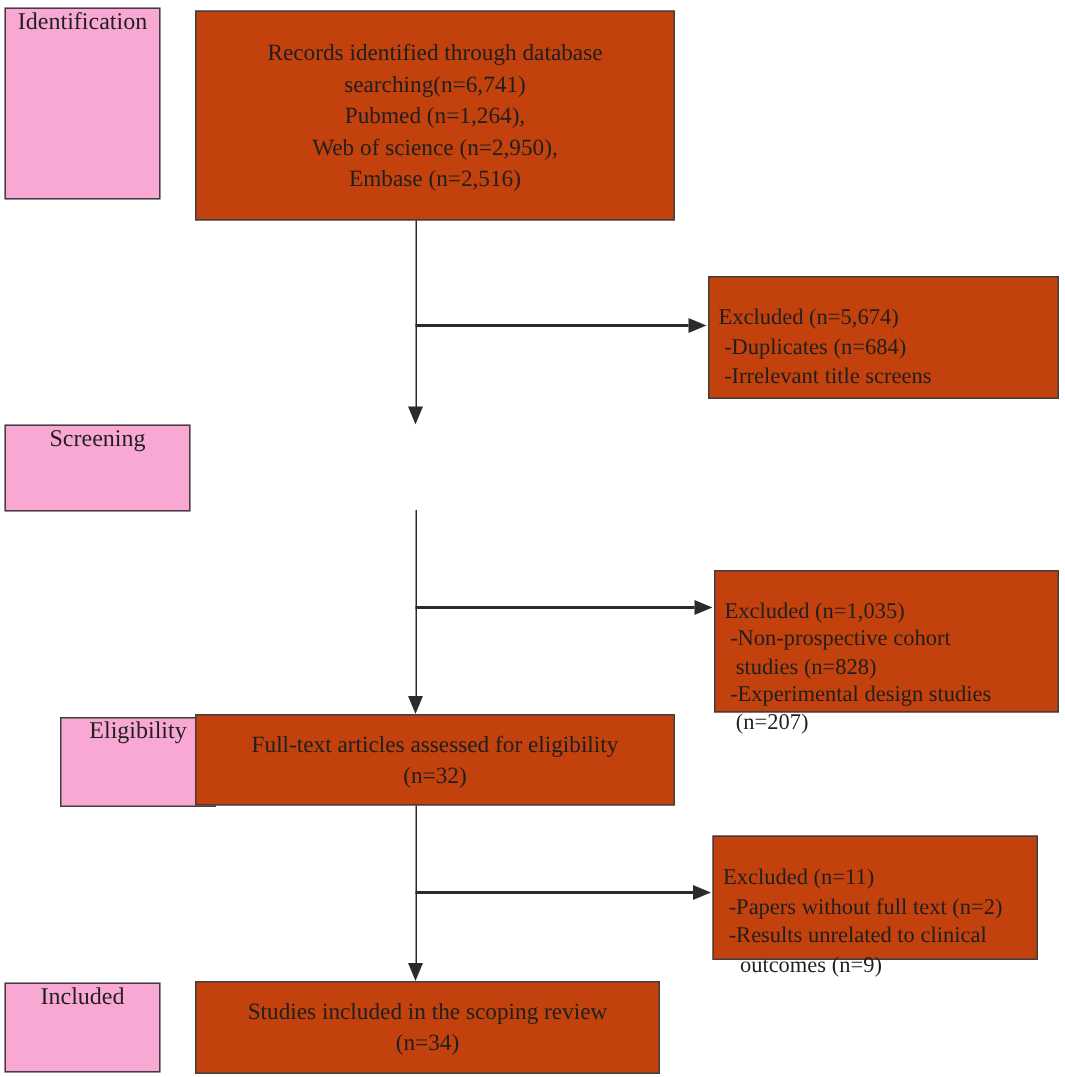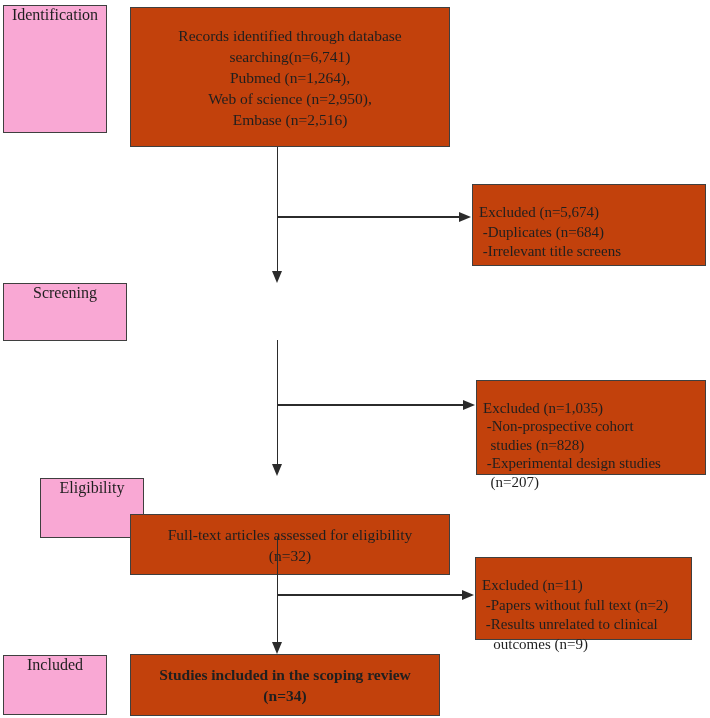--- a/index.html
+++ b/index.html
@@ -33,22 +33,22 @@
     box-sizing:border-box;
   }
   .box.center{
     display:flex;flex-direction:column;
     align-items:center;justify-content:center;
     text-align:center;
   }
   .box.center .ln{font-size:15.5px;line-height:21px;}
   #box-identified{left:130px;top:7px;width:320px;height:140px;}
   #box-screened{left:130px;top:284px;width:320px;height:56px;}
-  #box-fulltext{left:130px;top:476px;width:320px;height:61px;margin-top:38px;}
-  #box-included{left:130px;top:654px;width:310px;height:62px;font-weight:bold;}
+  #box-fulltext{left:130px;top:476px;width:320px;height:61px;}
+  #box-included{left:130px;top:654px;width:310px;height:62px;}
 
   
   .box.excl{padding:18px 4px 0 6px;}
   .box.excl .ln{
     font-size:15px;
     white-space:pre;
     text-align:left;
   }
   #box-excluded-1{left:472px;top:184px;width:234px;height:82px;}
   #box-excluded-1 .ln{line-height:19.5px;}

